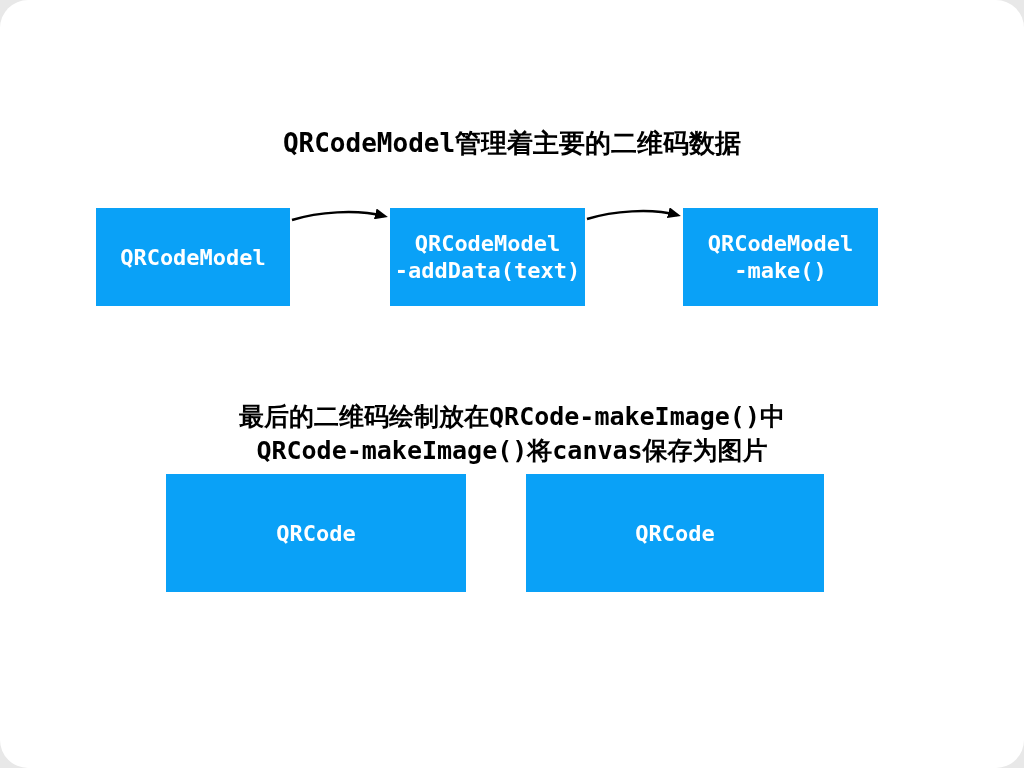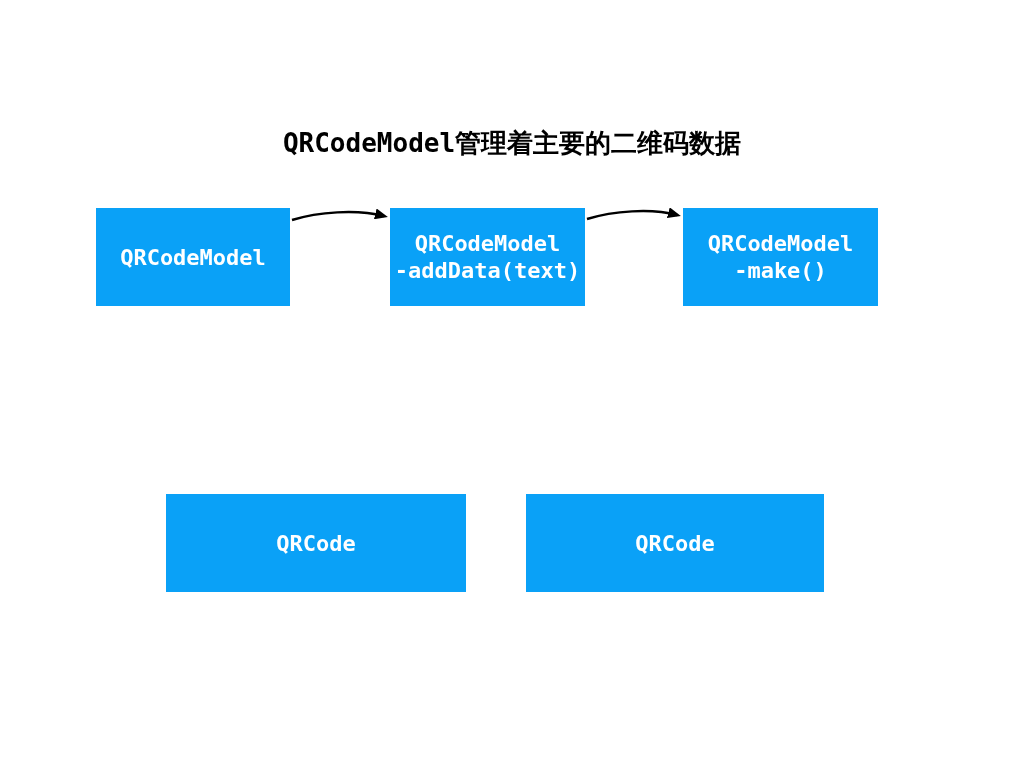--- a/index.html
+++ b/index.html
@@ -9,20 +9,21 @@
     --color-title-text:#000000;
     --color-arrow:#000000;
   }
   html,body{margin:0;padding:0;}
   body{background:#e8e8e8;font-family:"DejaVu Sans",sans-serif;}
   .stage{
     position:relative;
     width:1024px;height:768px;
     background:var(--color-background);
     overflow:hidden;
+    border-radius:28px;
   }
   .slide-title{
     position:absolute;left:0;right:0;
     text-align:center;
     color:var(--color-title-text);
     font-family:"DejaVu Sans Mono","DejaVu Sans",sans-serif;
     font-weight:bold;
   }
   .title-top{top:127px;font-size:26px;line-height:32px;}
   .title-bottom{top:400px;font-size:25px;line-height:34px;}
@@ -31,21 +32,21 @@
     background:var(--color-box-fill);
     color:var(--color-box-text);
     display:flex;flex-direction:column;
     align-items:center;justify-content:center;
     font-family:"DejaVu Sans Mono",monospace;
     font-weight:bold;
     font-size:22px;line-height:27px;
     white-space:nowrap;
   }
   .row-top{top:208px;height:98px;}
-  .row-bottom{top:494px;height:98px;}
+  .row-bottom{top:474px;height:118px;}
   .box-1{left:96px;width:194px;}
   .box-2{left:390px;width:195px;}
   .box-3{left:683px;width:195px;}
   .box-4{left:166px;width:300px;}
   .box-5{left:526px;width:298px;}
   .arrow-layer{
     position:absolute;left:0;top:0;
     width:1024px;height:768px;
     pointer-events:none;
   }
@@ -83,20 +84,24 @@
   <div class="flow-box row-top box-2">
     <span>QRCodeModel</span>
     <span>-addData(text)</span>
   </div>
 
   <div class="flow-box row-top box-3">
     <span>QRCodeModel</span>
     <span>-make()</span>
   </div>
 
+  <div class="slide-title title-bottom">
+    <div>最后的二维码绘制放在QRCode-makeImage()中</div>
+    <div>QRCode-makeImage()将canvas保存为图片</div>
+  </div>
 
   <div class="flow-box row-bottom box-4">
     <span>QRCode</span>
   </div>
 
   <div class="flow-box row-bottom box-5">
     <span>QRCode</span>
   </div>
 
 </div>

